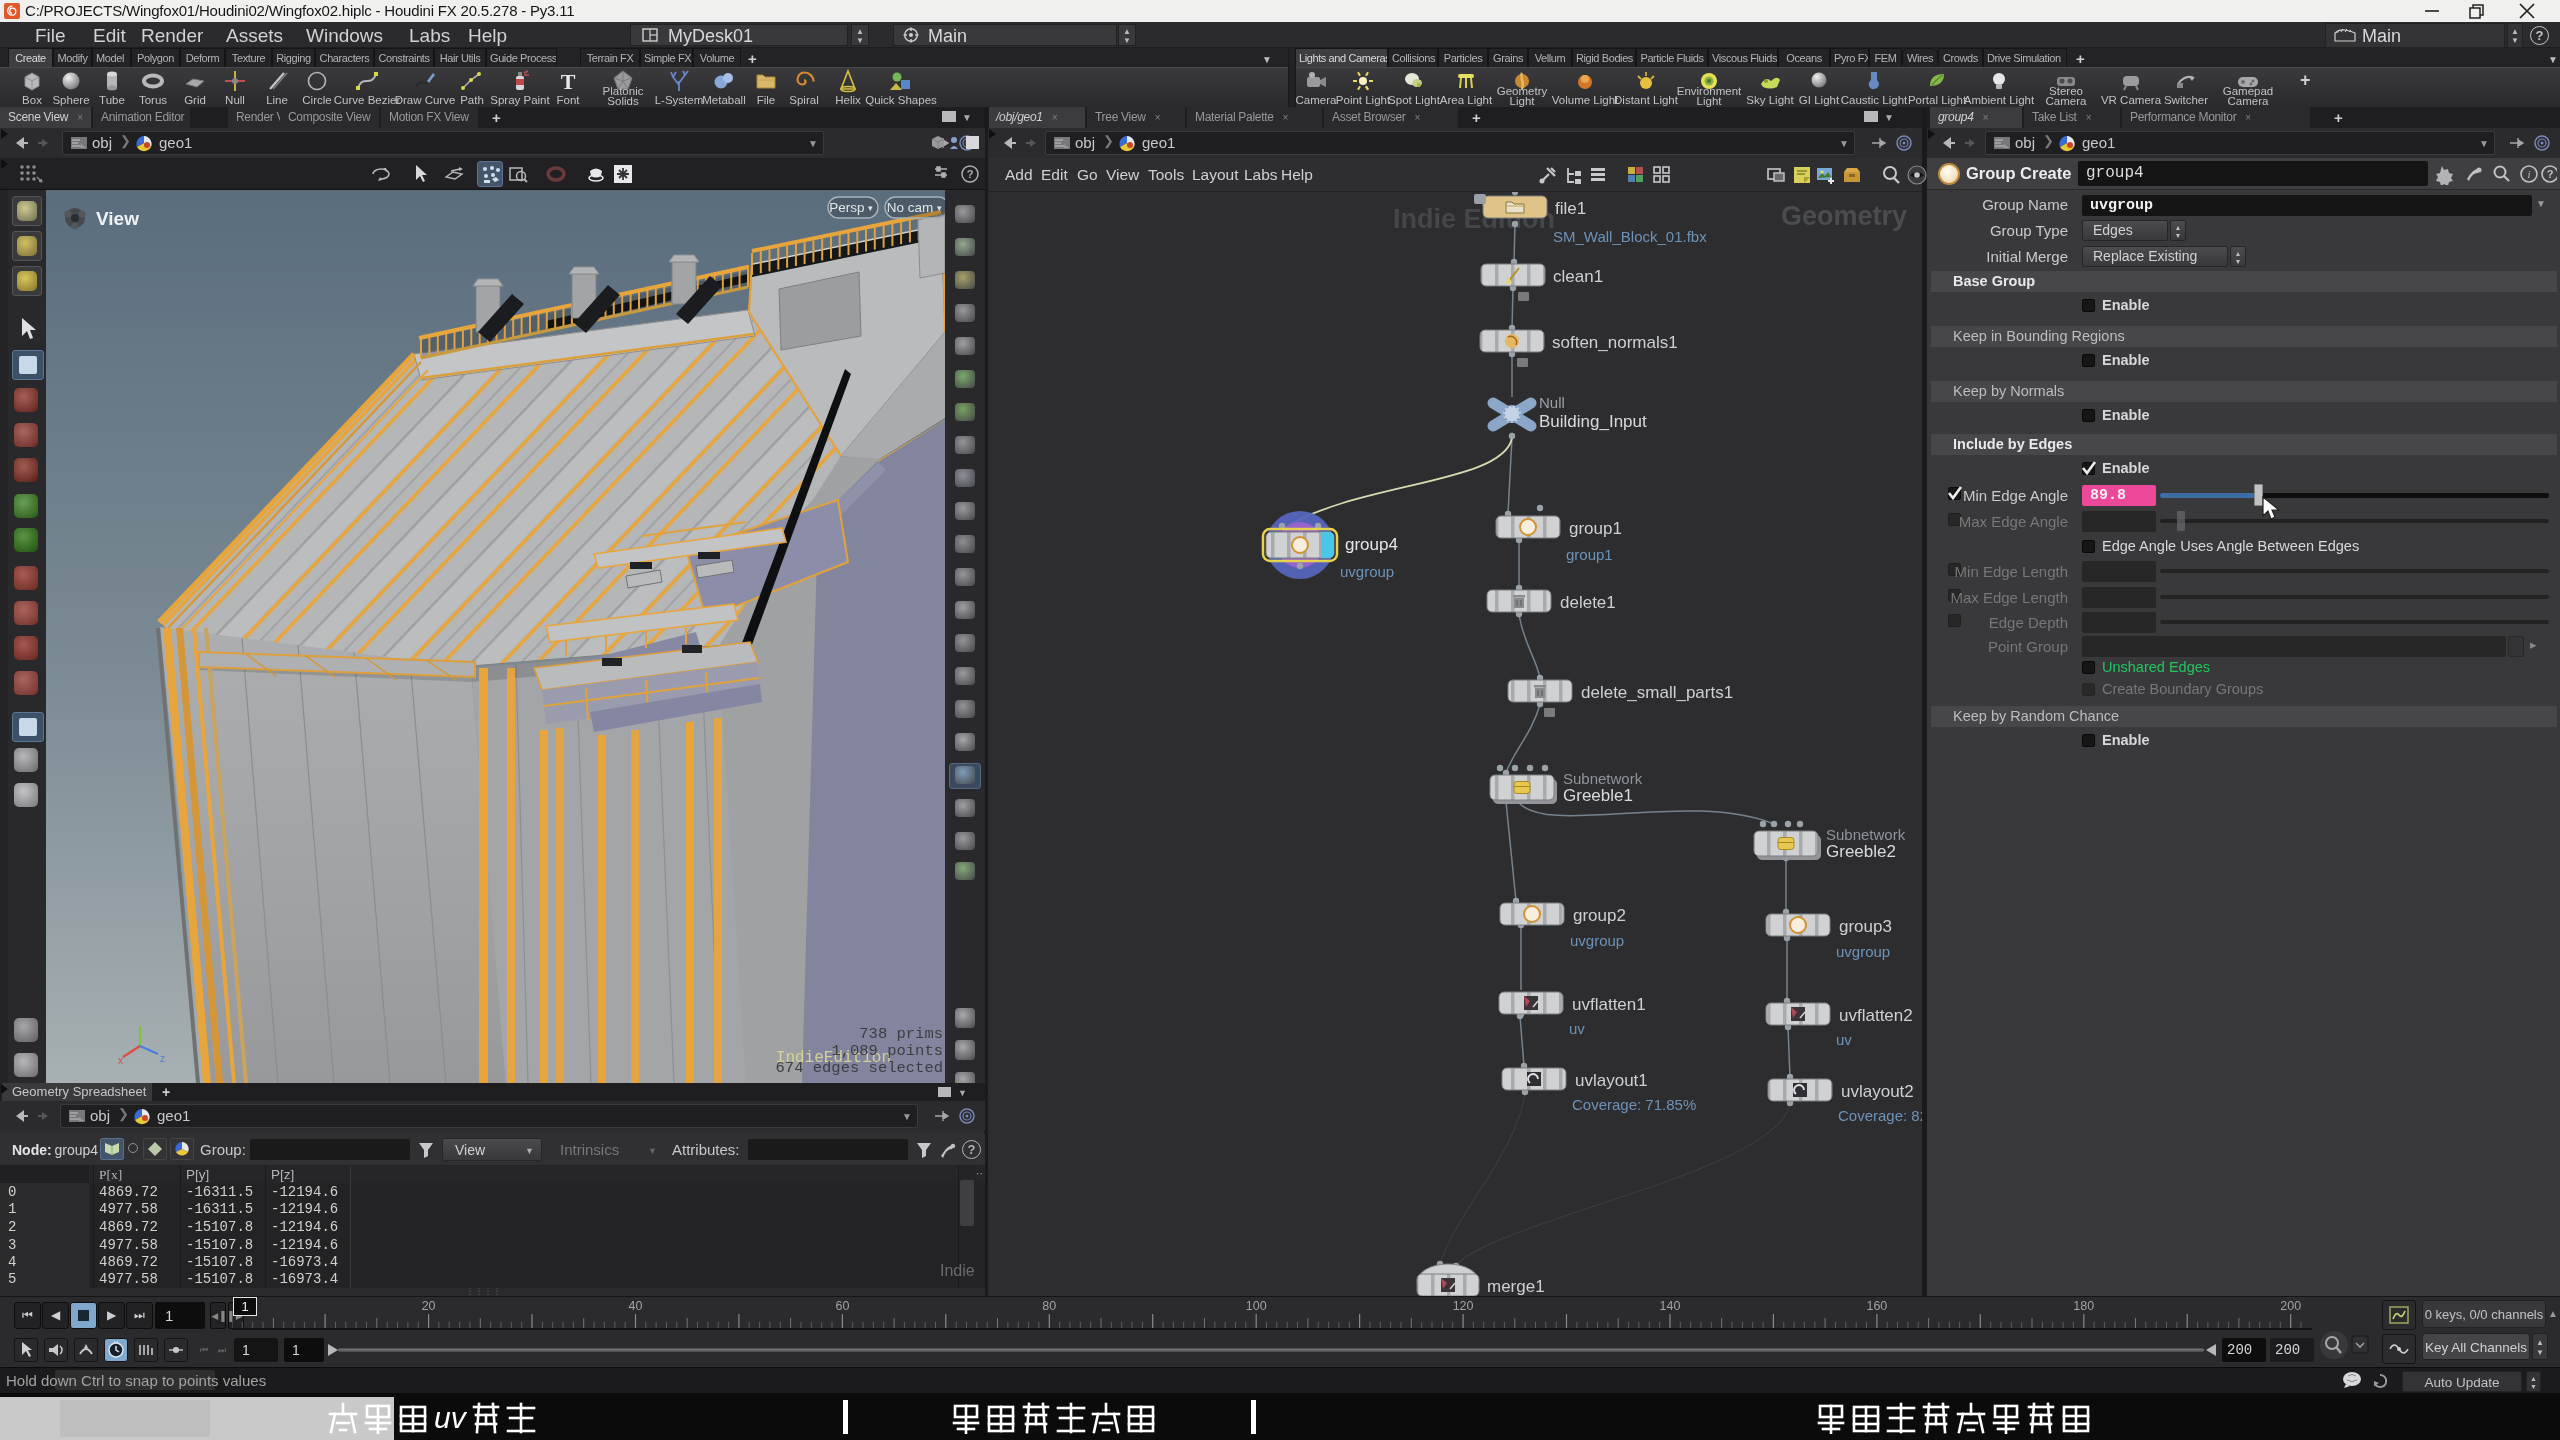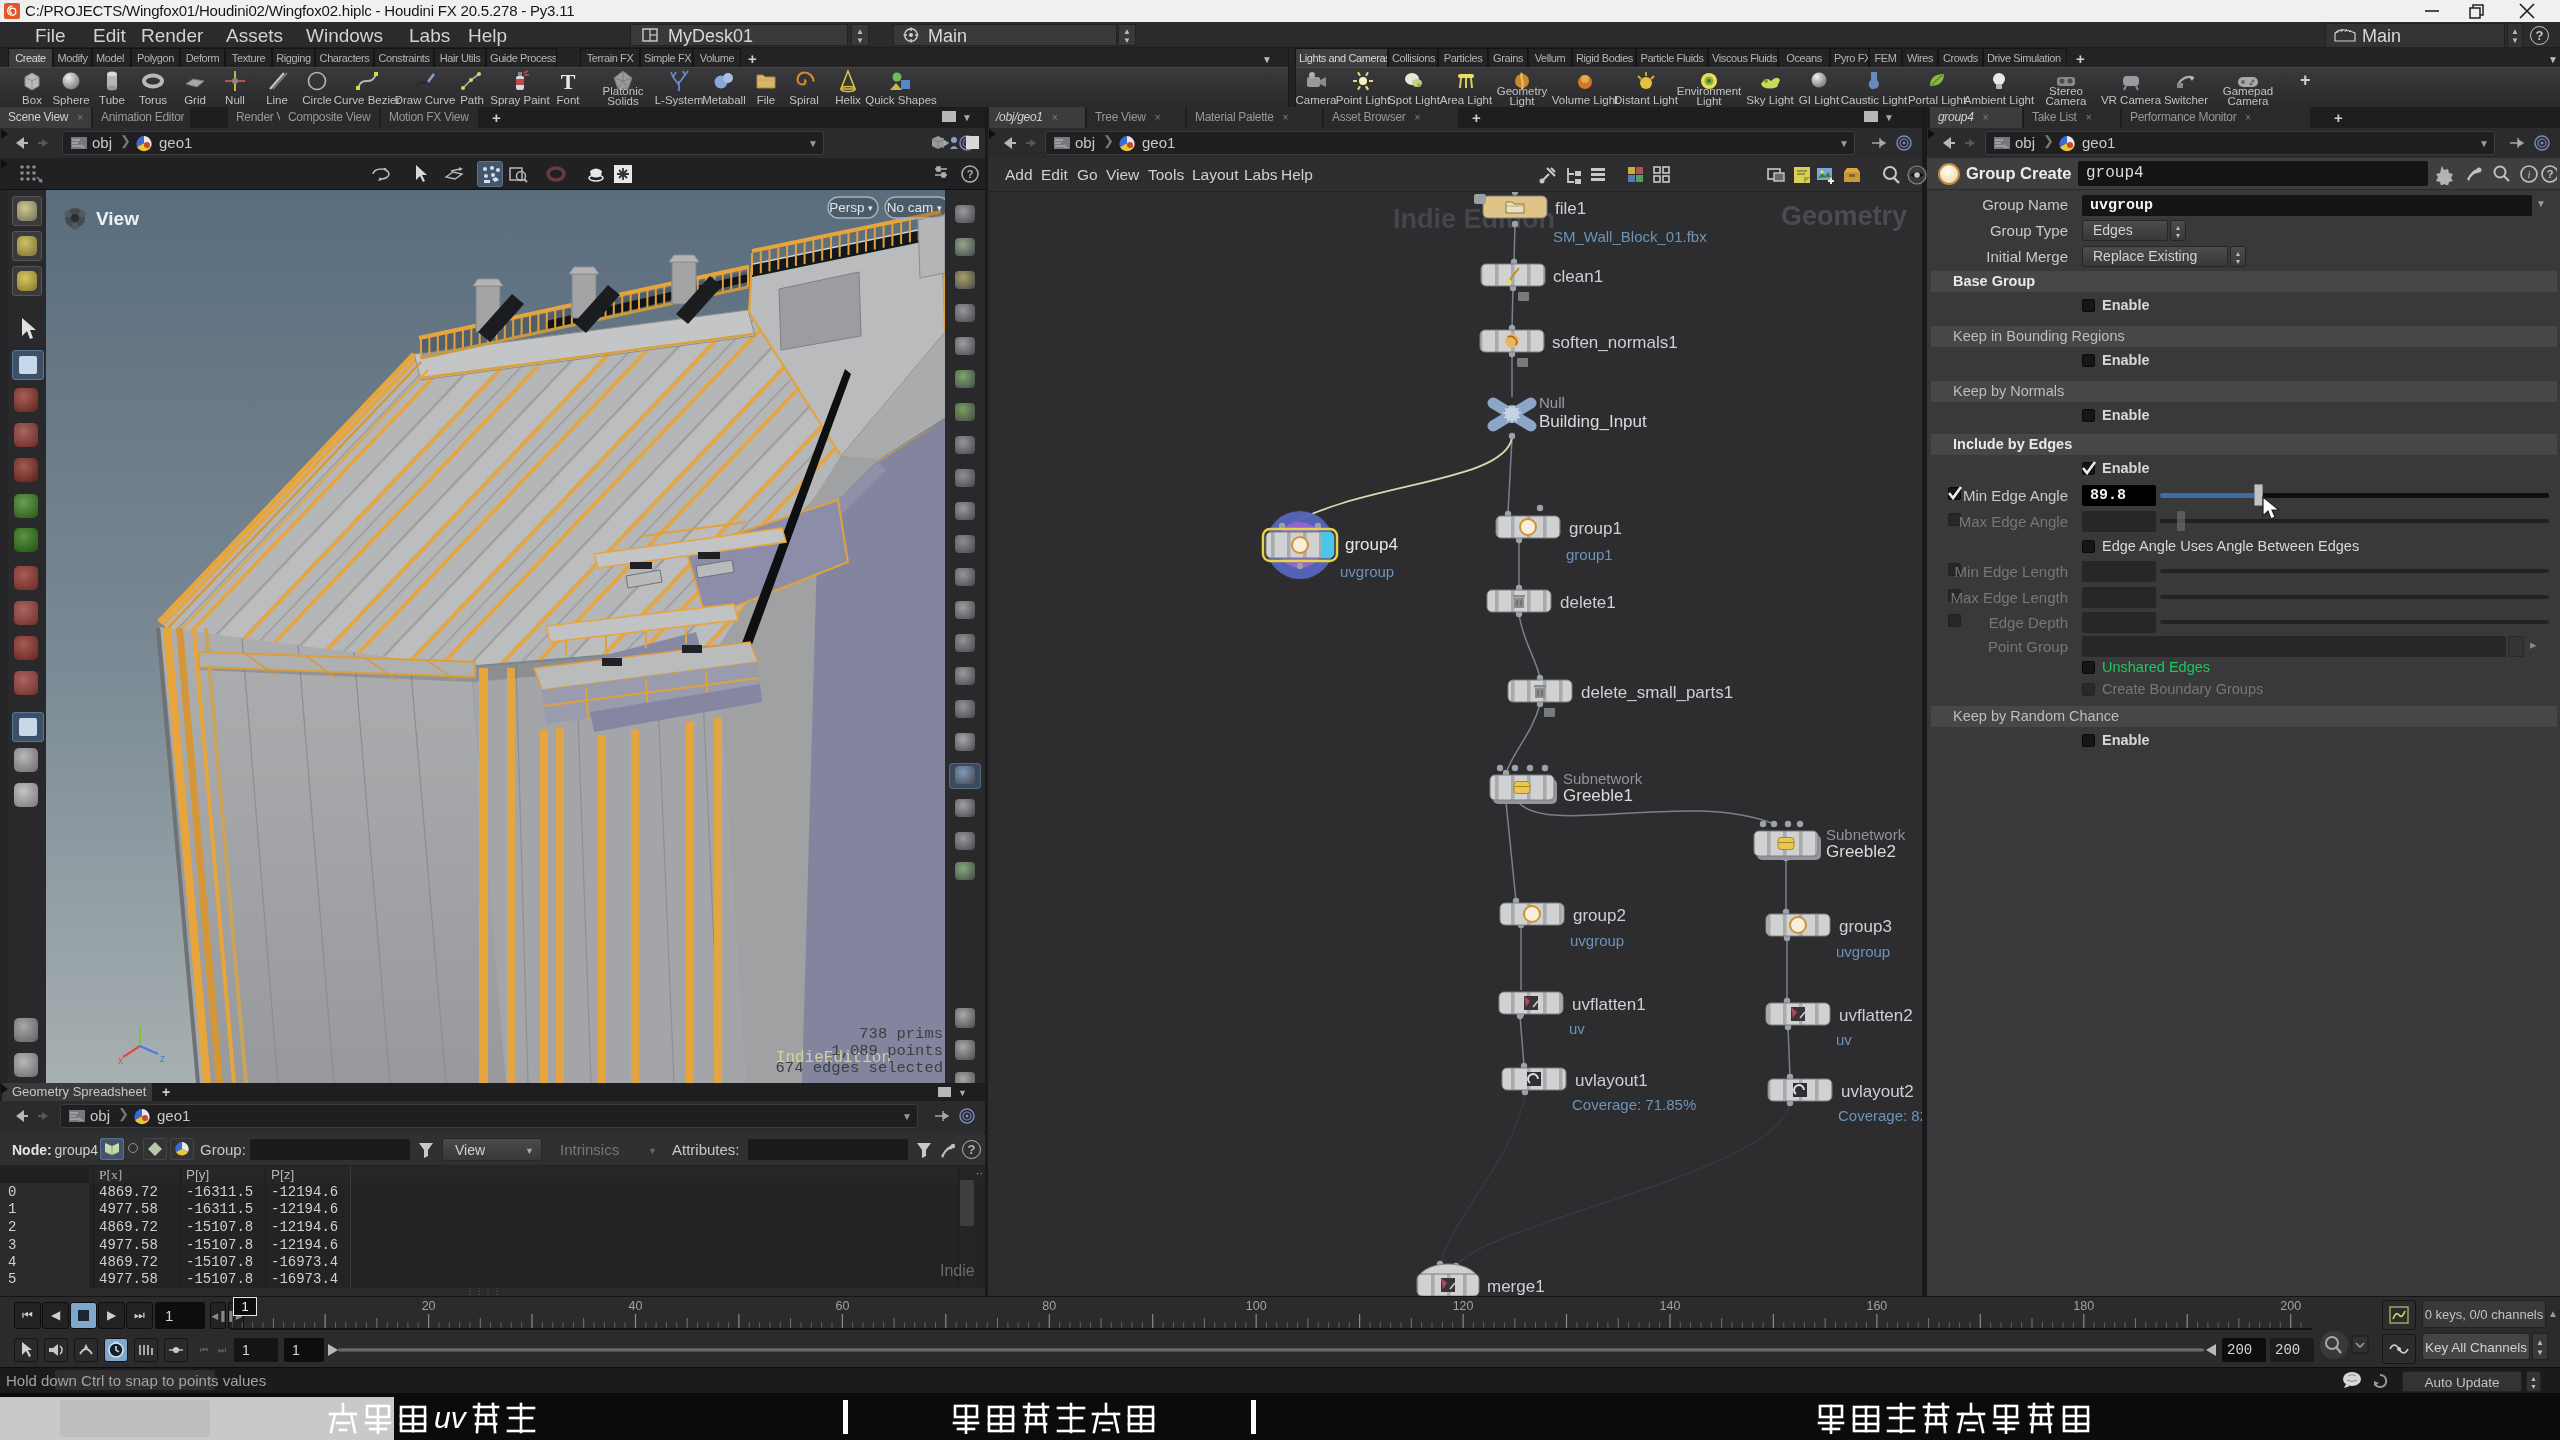--- a/index.html
+++ b/index.html
@@ -1157,21 +1157,21 @@
 <div style="left:2082px;top:462px;width:13px;height:13px;background:#161617;border:1px solid #090909;border-radius:2px;"></div>
 <svg style="left:2079px;top:458px" width="20" height="20" viewBox="0 0 20 20">
     <path d="M4 10 L8 15 L16 4" fill="none" stroke="#ececee" stroke-width="2.6"></path>
   </svg>
 <div style="left:2102px;top:460px;font-size:14.5px;color:#d8d8da;font-weight:bold;">Enable</div>
 <div style="left:1948px;top:487px;width:13px;height:13px;background:#161617;border:1px solid #090909;border-radius:2px;"></div>
 <svg style="left:1945px;top:483px" width="20" height="20" viewBox="0 0 20 20">
     <path d="M4 10 L8 15 L16 4" fill="none" stroke="#ececee" stroke-width="2.6"></path>
   </svg>
 <div class="plabel" style="left:1930px;top:486px;width:138px;line-height:20px;">Min Edge Angle</div>
-<div style="left:2082px;top:485px;width:74px;height:21px;background:#000000;border-radius:2px;color:#f0f0f0;font-family:'Liberation Mono',monospace;font-weight:bold;font-size:15px;line-height:21px;padding-left:8px;">89.8</div>
+<div style="left:2082px;top:485px;width:74px;height:21px;background:#ec4899;border-radius:2px;color:#f0f0f0;font-family:'Liberation Mono',monospace;font-weight:bold;font-size:15px;line-height:21px;padding-left:8px;">89.8</div>
 <div style="left:2160px;top:493px;width:389px;height:5px;background:#0e0e0e;border-radius:2px;"></div>
 <div style="left:2160px;top:493px;width:98px;height:5px;background:#3c6ea5;border-radius:2px;"></div>
 <div style="left:2254px;top:484px;width:9px;height:22px;background:#c2c2c4;border:1px solid #888;border-radius:1px;"></div>
 <svg style="left:2260px;top:496px" width="22" height="26" viewBox="0 0 22 26">
     <path d="M3 1 L3 20 L8 15 L11 23 L15 21 L12 14 L19 14 Z" fill="#fff" stroke="#222" stroke-width="1.2"></path>
   </svg>
 <div style="left:1948px;top:513px;width:13px;height:13px;background:#161617;border:1px solid #090909;border-radius:2px;opacity:0.5;"></div>
 <div class="plabel dim" style="left:1930px;top:512px;width:138px;line-height:20px;">Max Edge Angle</div>
 <div style="left:2082px;top:511px;width:74px;height:21px;background:#1c1c1c;border-radius:2px;opacity:0.6;"></div>
 <div style="left:2160px;top:519px;width:389px;height:4px;background:#151515;border-radius:2px;opacity:0.7;"></div>

